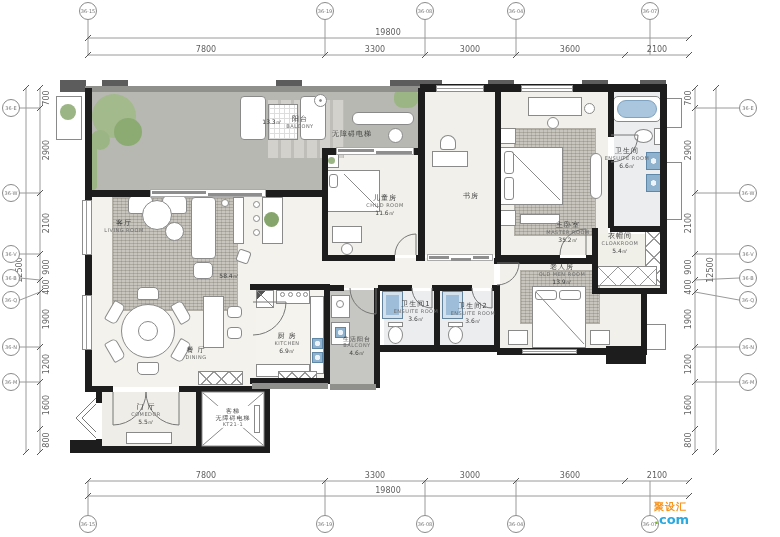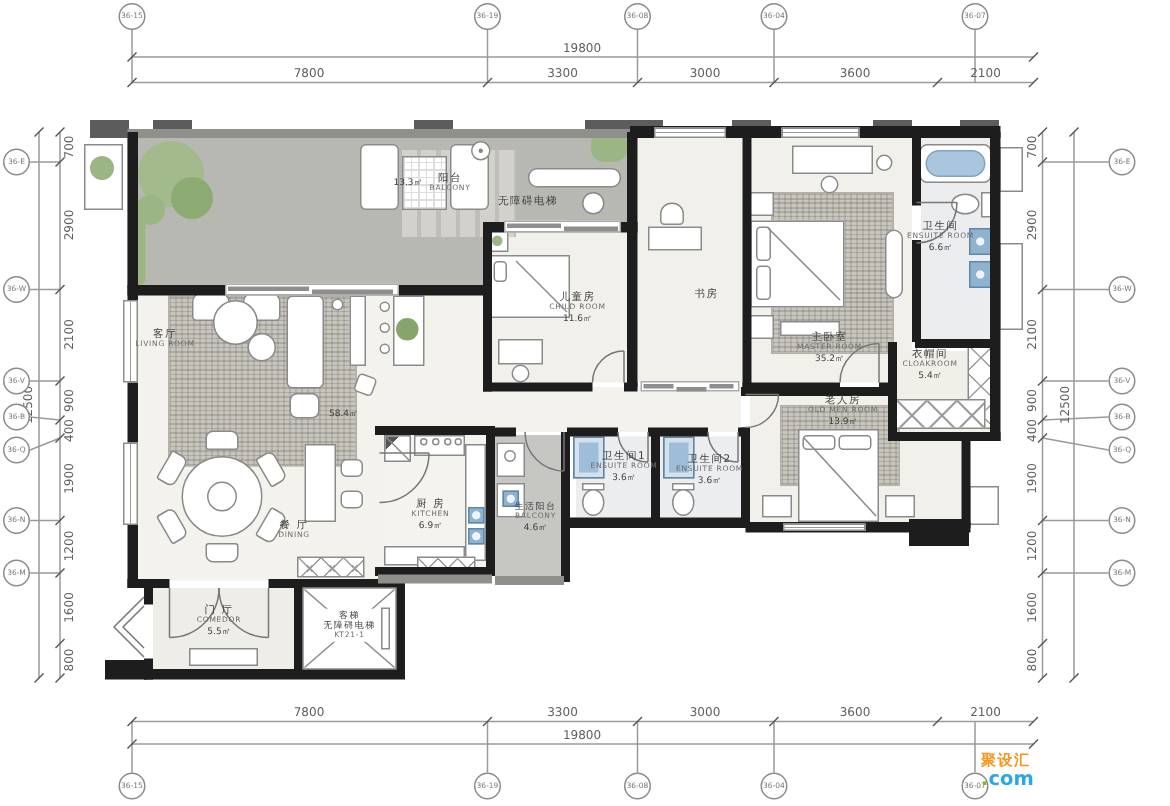--- a/index.html
+++ b/index.html
@@ -265,21 +265,21 @@
   <div class="rl" style="left:272px;top:121px;">
       <div class="area">13.3㎡</div>
     </div>
   <div class="rl" style="left:300px;top:122px;text-align:center;">
       <div class="cn">阳台</div>
       <div class="en">BALCONY</div>
     </div>
   <div class="rl" style="left:352px;top:134px;">
       <div class="cn">无障碍电梯</div>
     </div>
-  <div class="rl" style="left:110px;top:226px;">
+  <div class="rl" style="left:124px;top:226px;">
       <div class="cn">客厅</div>
       <div class="en">LIVING ROOM</div>
     </div>
   <div class="rl" style="left:229px;top:275px;">
       <div class="area">58.4㎡</div>
     </div>
   <div class="rl" style="left:196px;top:353px;">
       <div class="cn">餐 厅</div>
       <div class="en">DINING</div>
     </div>
@@ -289,21 +289,21 @@
       <div class="area">6.9㎡</div>
     </div>
   <div class="rl" style="left:385px;top:205px;">
       <div class="cn">儿童房</div>
       <div class="en">CHILD ROOM</div>
       <div class="area">11.6㎡</div>
     </div>
   <div class="rl" style="left:471px;top:196px;">
       <div class="cn">书房</div>
     </div>
-  <div class="rl" style="left:553px;top:232px;">
+  <div class="rl" style="left:568px;top:232px;">
       <div class="cn">主卧室</div>
       <div class="en">MASTER ROOM</div>
       <div class="area">35.2㎡</div>
     </div>
   <div class="rl" style="left:627px;top:158px;">
       <div class="cn">卫生间</div>
       <div class="en">ENSUITE ROOM</div>
       <div class="area">6.6㎡</div>
     </div>
   <div class="rl" style="left:620px;top:243px;">

